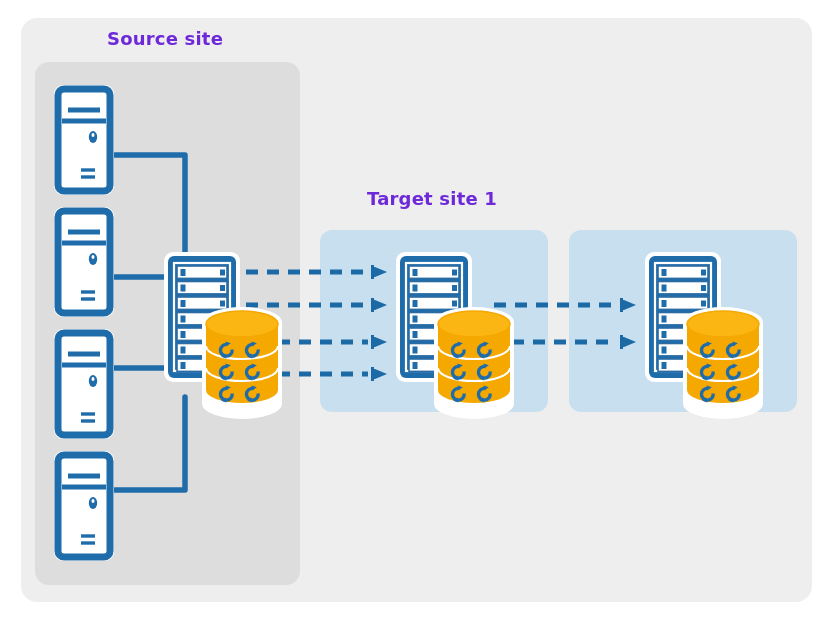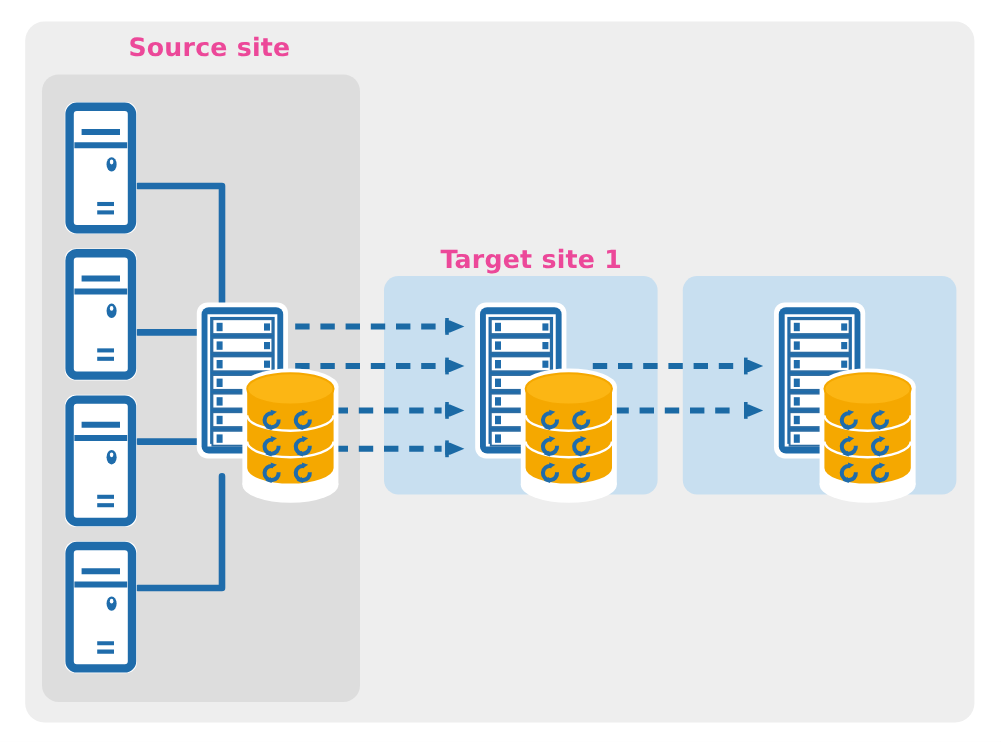--- a/index.html
+++ b/index.html
@@ -3,23 +3,23 @@
 <meta charset="utf-8">
 <style>
   html,body{margin:0;padding:0;background:#ffffff;}
   body{width:834px;height:618px;overflow:hidden;font-family:"DejaVu Sans","Liberation Sans",sans-serif;}
   #stage{position:relative;width:834px;height:618px;background:#ffffff;}
   .outer-panel{position:absolute;left:21px;top:18px;width:791px;height:584px;background:#eeeeee;border-radius:16px;}
   .source-panel{position:absolute;left:35px;top:62px;width:265px;height:523px;background:#dddddd;border-radius:14px;}
   .target-panel{position:absolute;top:230px;width:228px;height:182px;background:#c8dff0;border-radius:12px;}
   #target1-panel{left:320px;}
   #target2-panel{left:569px;}
-  .site-label{position:absolute;color:#ec4899;font-weight:bold;font-size:21px;letter-spacing:.2px;white-space:nowrap;}
+  .site-label{position:absolute;color:#6d28d9;font-weight:bold;font-size:18px;letter-spacing:.2px;white-space:nowrap;}
   #label-source{left:107px;top:28px;}
-  #label-target1{left:367px;top:204px;}
+  #label-target1{left:367px;top:188px;}
   #label-target2{left:615px;top:196px;}
   .svg-layer{position:absolute;left:0;top:0;width:834px;height:618px;}
 </style>
 </head>
 <body>
 
 <div id="stage">
 
   <div class="outer-panel"></div>
   <div class="source-panel"></div>

